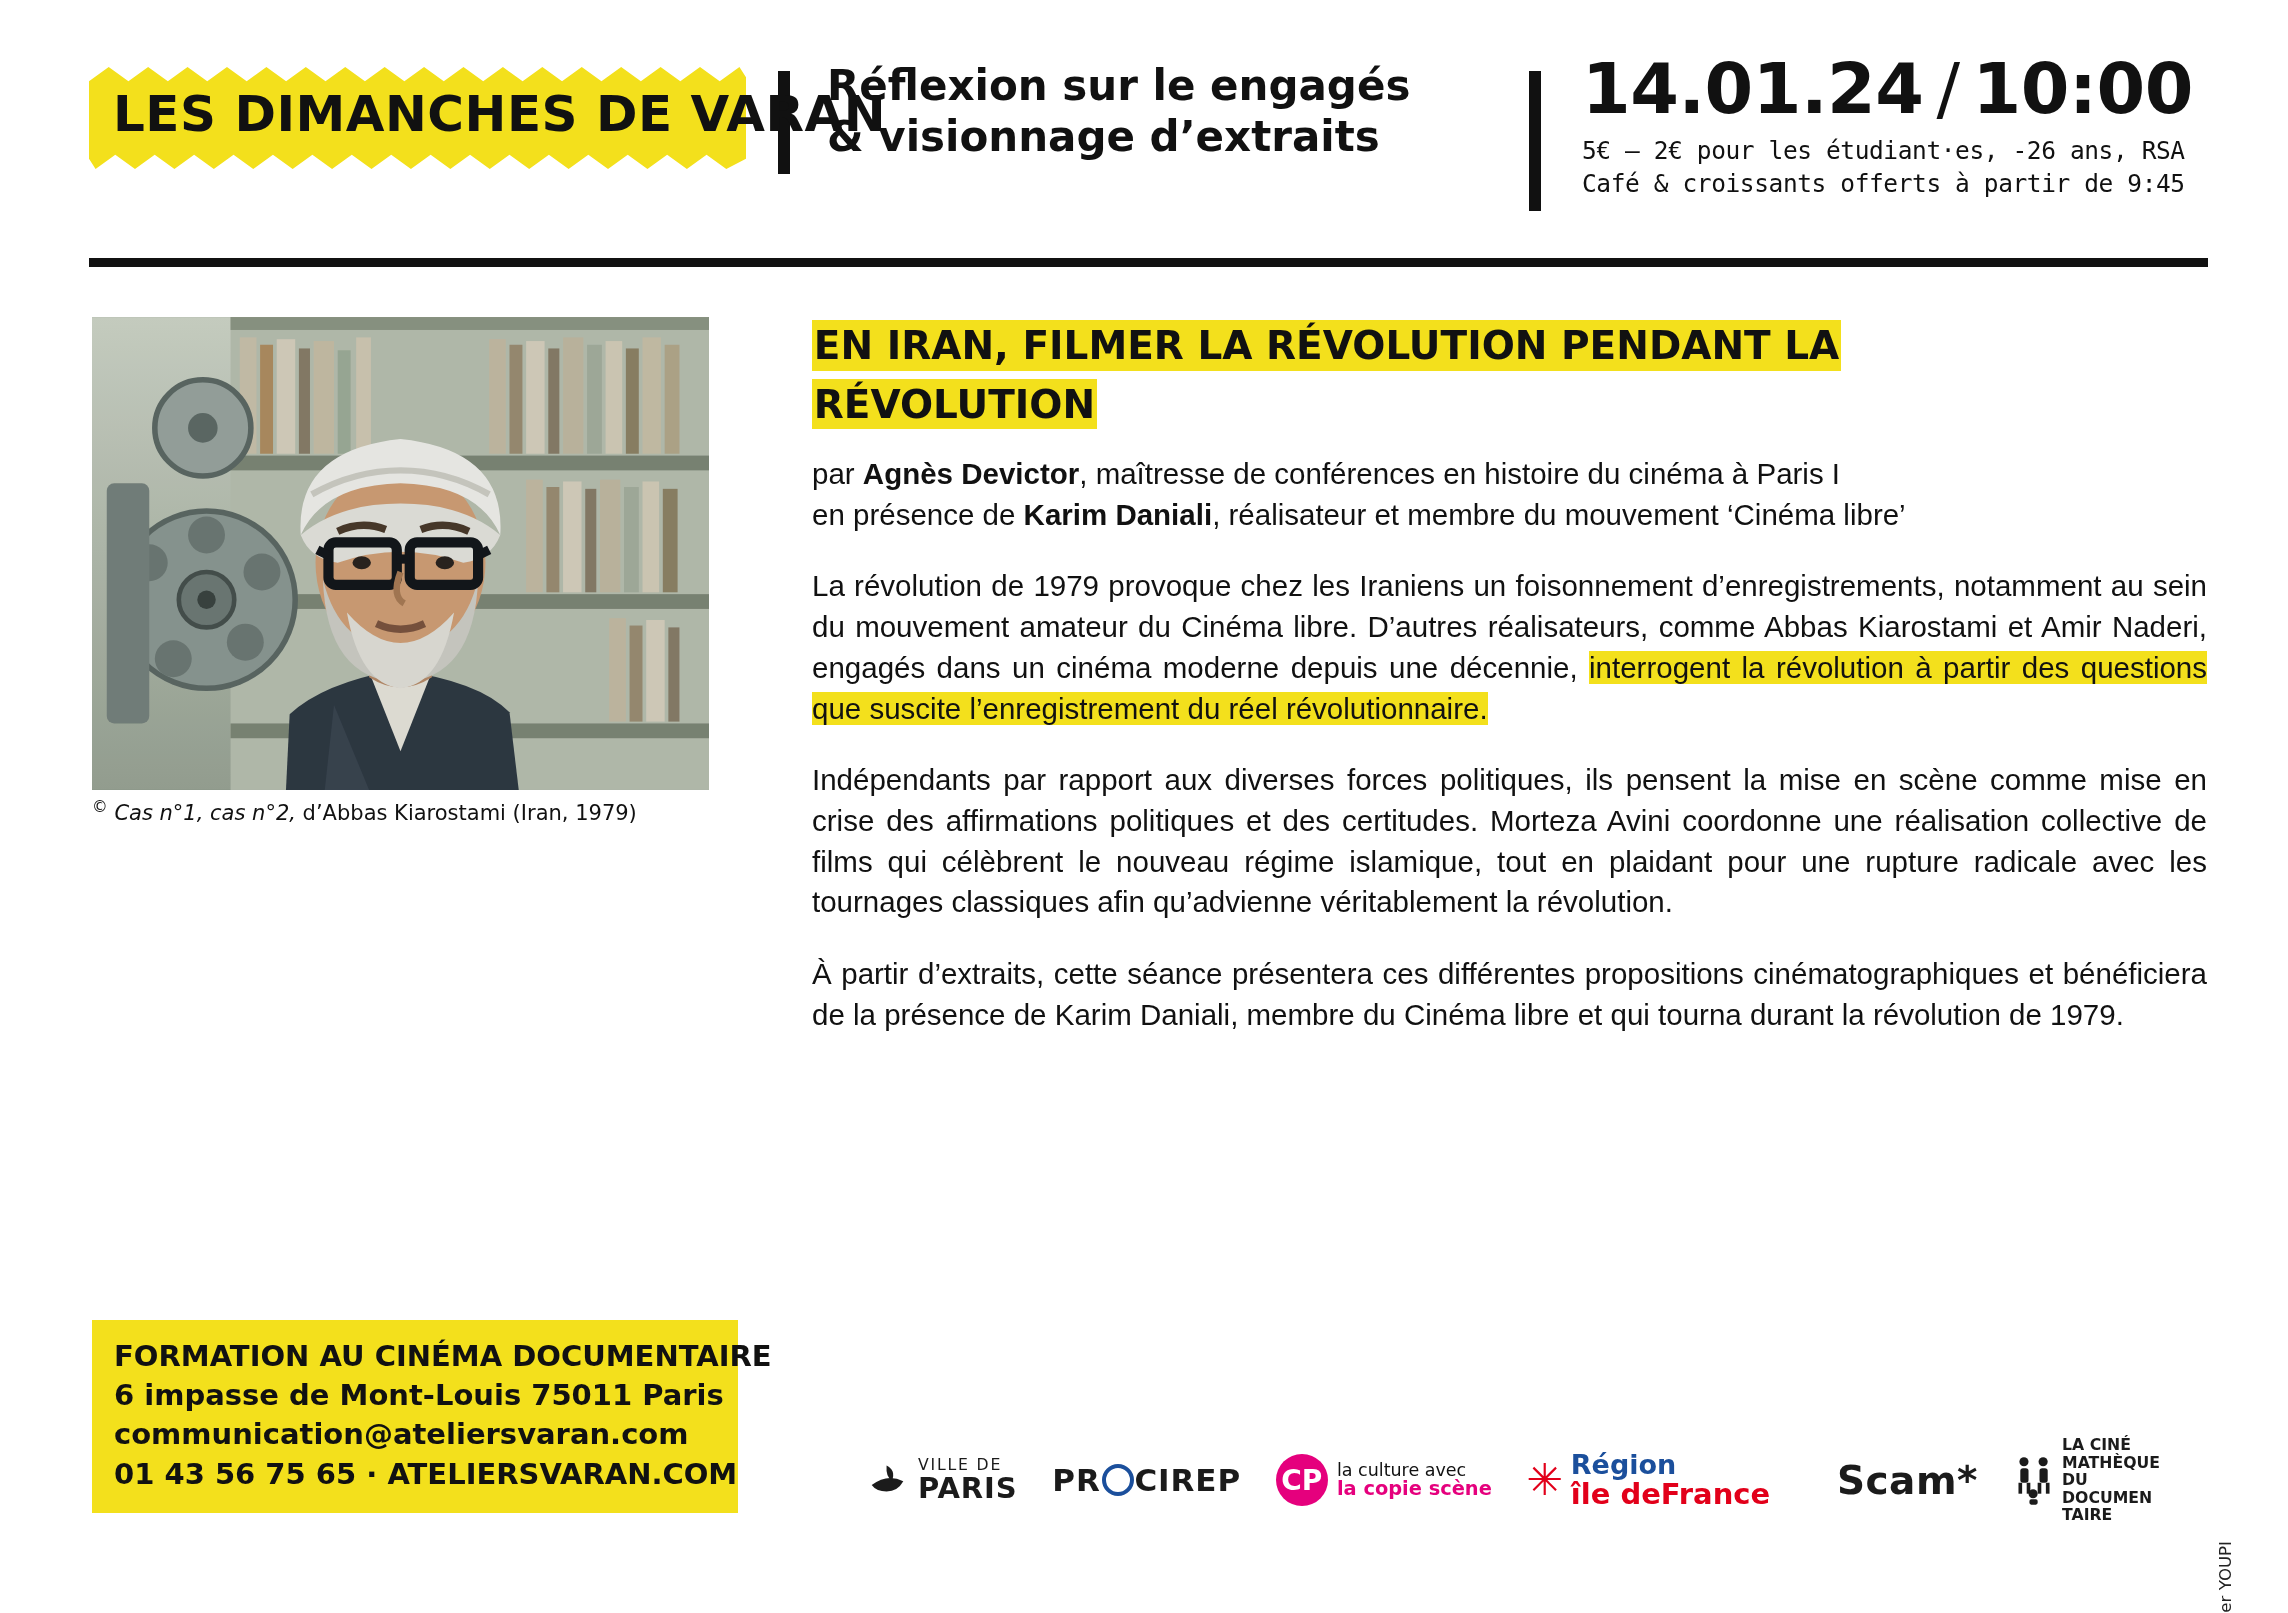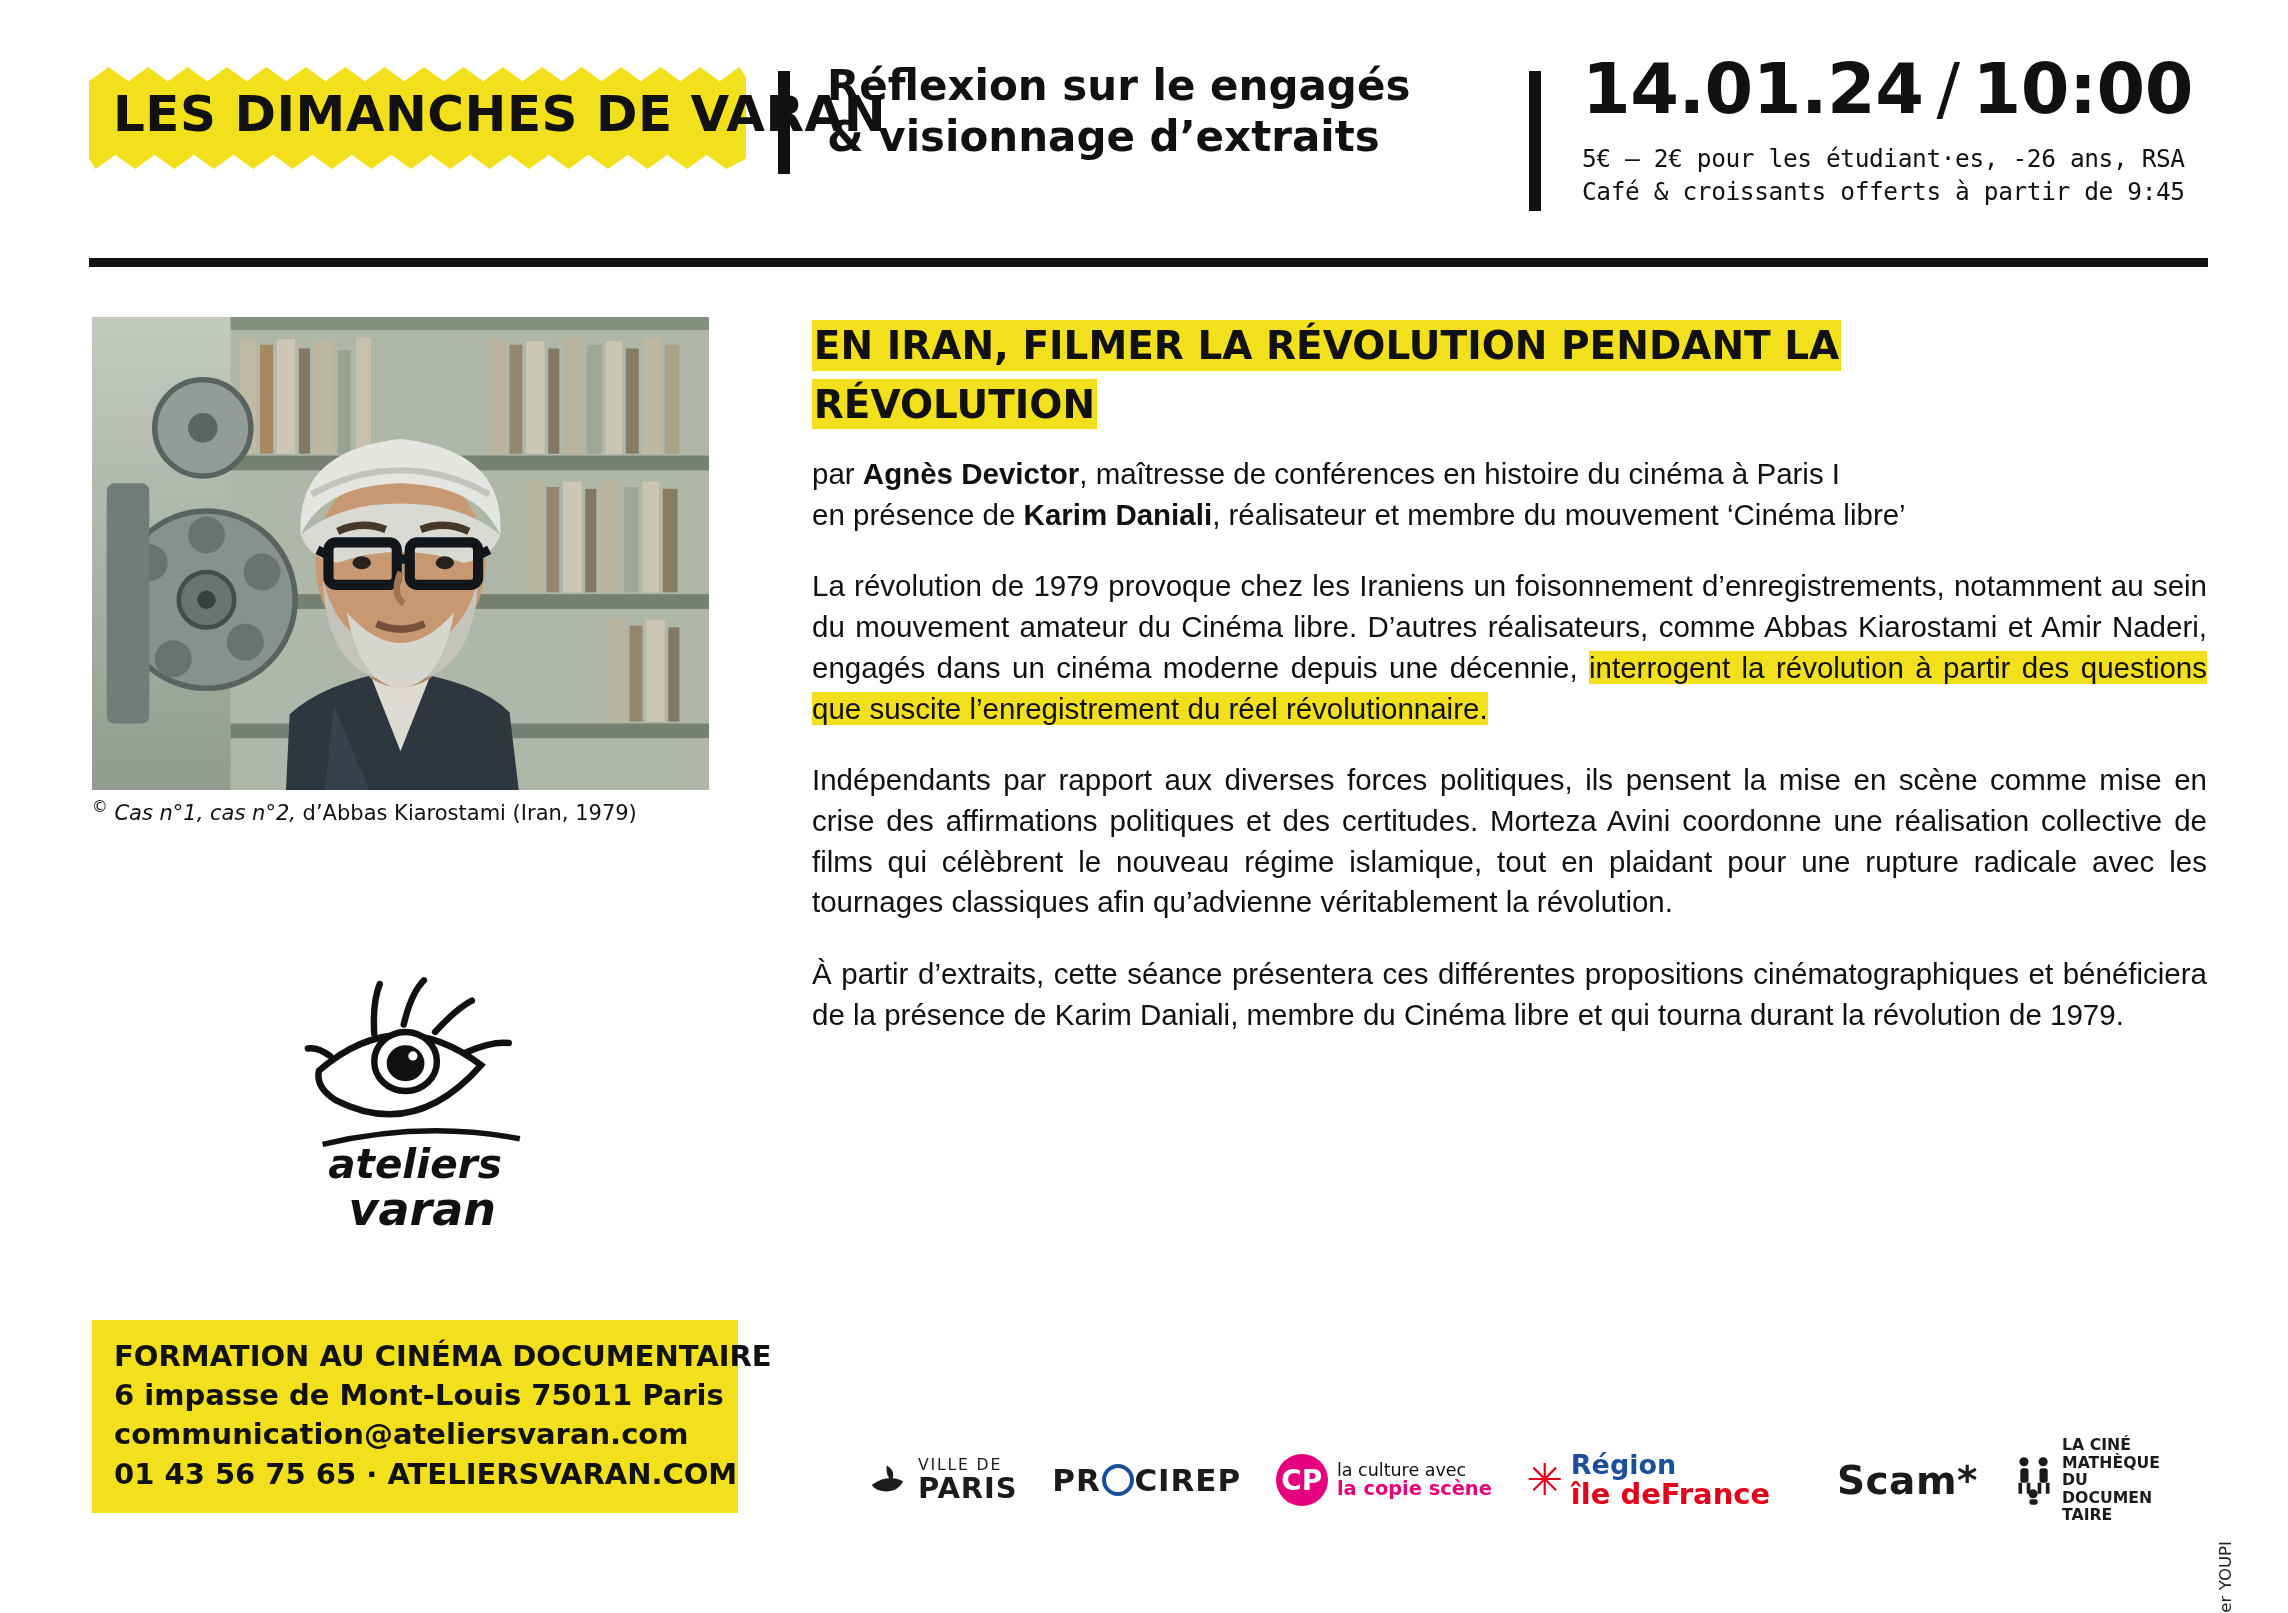--- a/index.html
+++ b/index.html
@@ -121,21 +121,21 @@
   .date-line .slash {
     font-weight: normal;
     padding: 0 13px;
   }
   .price-line, .coffee-line {
     font-family: "DejaVu Sans Mono", monospace;
     font-size: 24.5px;
     letter-spacing: -0.4px;
     line-height: 1.34;
     white-space: nowrap;
-    margin-top: 19px;
+    margin-top: 11px;
   }
   .coffee-line { margin-top: 0; }
 
   .rule {
     position: absolute;
     left: 89px;
     top: 258px;
     width: 2119px;
     height: 9.2px;
     background: #111;
@@ -424,40 +424,20 @@
       </g>
       <rect width="668" height="512" fill="#000" opacity="0.05"></rect>
     </svg>
   </div>
 
   <div class="photo-caption">
     <span class="copy">©</span>
     <span class="ital">Cas n°1, cas n°2,</span><span> d’Abbas Kiarostami (Iran, 1979)</span>
   </div>
 
-  <div class="logo-eye">
-    <svg width="258" height="295" viewBox="0 0 280 320" xmlns="http://www.w3.org/2000/svg">
-      <g fill="none" stroke="#111" stroke-width="7" stroke-linecap="round">
-        <path d="M26 120 q86 -74 176 -6 q-72 82 -158 38 q-22 -14 -18 -32 Z" fill="#fff"></path>
-        <ellipse cx="120" cy="110" rx="34" ry="32" fill="#fff"></ellipse>
-        <ellipse cx="120" cy="112" rx="17" ry="16" fill="#111"></ellipse>
-        <circle cx="128" cy="104" r="5" fill="#fff" stroke="none"></circle>
-        <path d="M86 80 q-2 -34 6 -54"></path>
-        <path d="M118 70 q8 -34 22 -48"></path>
-        <path d="M152 78 q24 -26 40 -34"></path>
-        <path d="M186 100 q28 -12 46 -10"></path>
-        <path d="M38 104 q-14 -10 -24 -8"></path>
-      </g>
-      <g fill="#111" stroke="none">
-        <text x="36" y="236" font-family="DejaVu Sans, sans-serif" font-size="44" font-style="italic" font-weight="bold">ateliers</text>
-        <text x="58" y="288" font-family="DejaVu Sans, sans-serif" font-size="50" font-style="italic" font-weight="bold">varan</text>
-      </g>
-      <path d="M30 200 q110 -26 214 -6" fill="none" stroke="#111" stroke-width="6"></path>
-    </svg>
-  </div>
 
   <div class="contact-box">
     <div class="cline">FORMATION AU CINÉMA DOCUMENTAIRE</div>
     <div class="cline">6 impasse de Mont-Louis 75011 Paris</div>
     <div class="cline">communication@ateliersvaran.com</div>
     <div class="cline">01 43 56 75 65 · ATELIERSVARAN.COM</div>
   </div>
 
   <div class="content">
     <h1 class="title">

